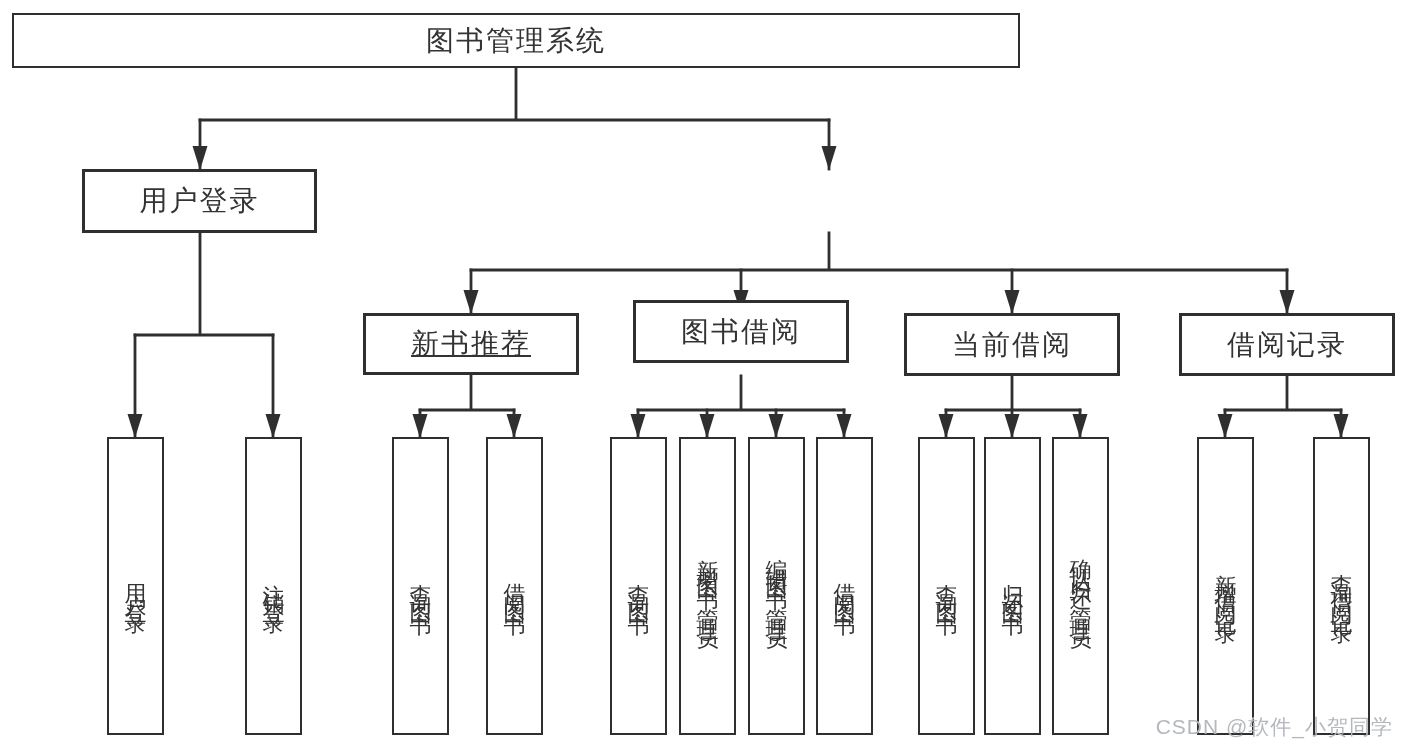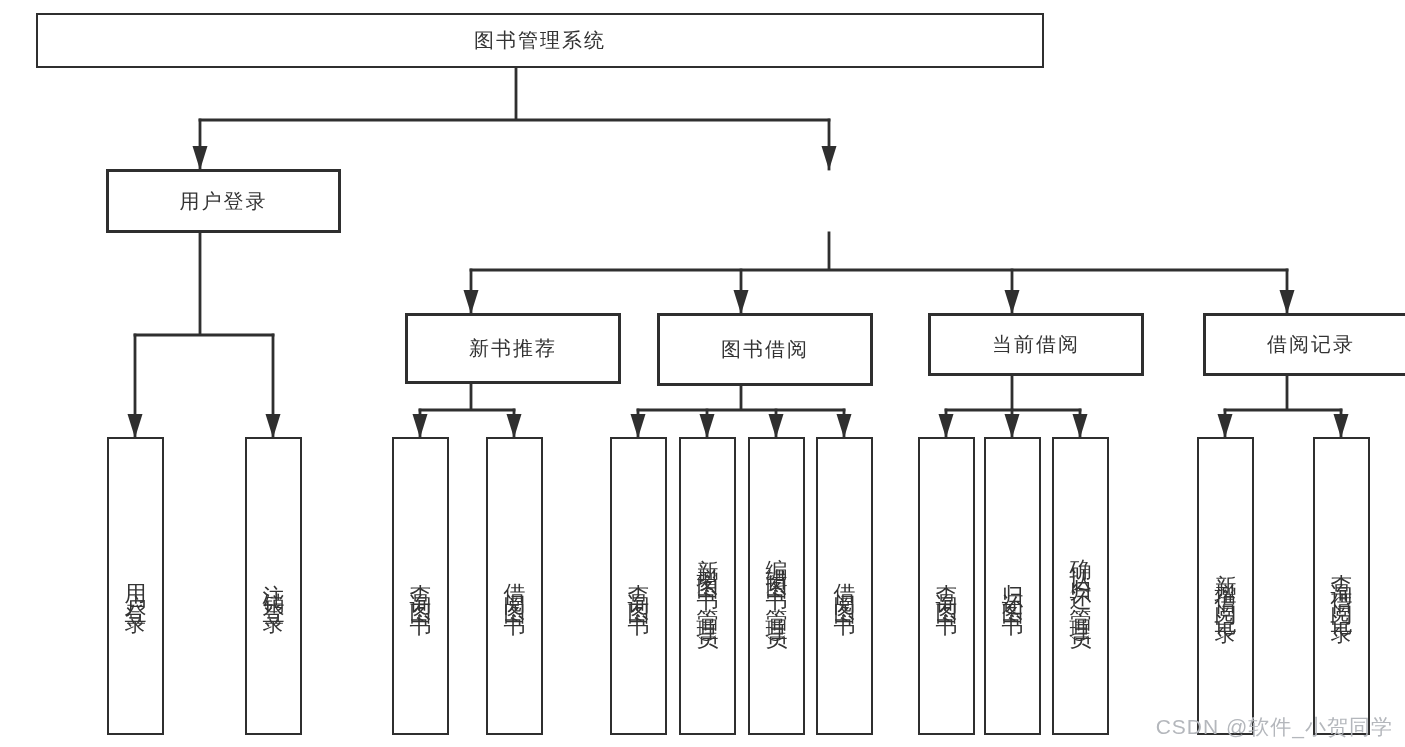--- a/index.html
+++ b/index.html
@@ -12,21 +12,21 @@
   .canvas{
     position:relative;width:1405px;height:747px;background:var(--bg);
     font-family:"Liberation Sans","DejaVu Sans",sans-serif;overflow:hidden;
   }
   .wires{position:absolute;left:0;top:0;width:1405px;height:747px;}
   .wires path,.wires line{stroke:var(--line);stroke-width:2.8;fill:none;stroke-linecap:square;}
   .wires polygon{fill:var(--line);}
   .box{
     position:absolute;box-sizing:border-box;border:3px solid var(--line);background:var(--bg);
     display:flex;align-items:center;justify-content:center;
-    font-size:20px;letter-spacing:2px;color:var(--text);white-space:nowrap;margin-left:24px;
+    font-size:28px;letter-spacing:2px;color:var(--text);white-space:nowrap;
   }
   .box.root{border-width:2.5px;}
   .leaf{
     position:absolute;box-sizing:border-box;border:2.5px solid var(--line);background:var(--bg);
     top:437px;width:57px;height:298px;
     display:flex;align-items:center;justify-content:center;
     writing-mode:vertical-rl;text-orientation:mixed;
     font-size:22px;letter-spacing:10px;line-height:1;color:var(--text);white-space:nowrap;
   }
   .watermark{
@@ -91,22 +91,22 @@
       <path d="M1287 376 L1287 410 M1225 410 L1341 410"></path>
       <line x1="1225" y1="410" x2="1225" y2="437" marker-end="url(#arw)"></line>
       <line x1="1341" y1="410" x2="1341" y2="437" marker-end="url(#arw)"></line>
     </g>
   </svg>
 
   <div class="box root" style="left:12px;top:13px;width:1008px;height:55px;">图书管理系统</div>
 
   <div class="box" style="left:82px;top:169px;width:235px;height:64px;">用户登录</div>
 
-  <div class="box" style="left:381px;top:313px;width:216px;height:71px;">新书推荐</div>
-  <div class="box" style="left:633px;top:313px;width:216px;height:73px;">图书借阅</div>
+  <div class="box" style="left:363px;top:313px;width:216px;height:62px;text-decoration:underline;">新书推荐</div>
+  <div class="box" style="left:633px;top:300px;width:216px;height:63px;">图书借阅</div>
   <div class="box" style="left:1179px;top:313px;width:216px;height:63px;">借阅记录</div>
   <div class="box" style="left:904px;top:313px;width:216px;height:63px;">当前借阅</div>
 
   <div class="leaf" style="left:107px;">用户登录</div>
   <div class="leaf" style="left:245px;">注销登录</div>
 
   <div class="leaf" style="left:392px;">查询图书</div>
   <div class="leaf" style="left:486px;">借阅图书</div>
 
   <div class="leaf" style="left:610px;">查询图书</div>

